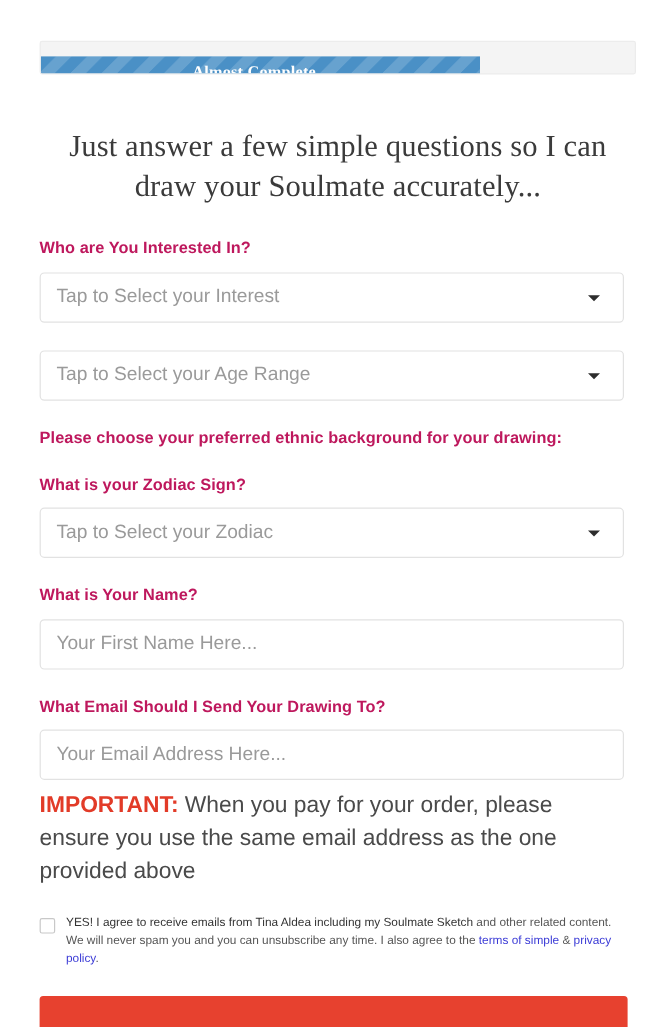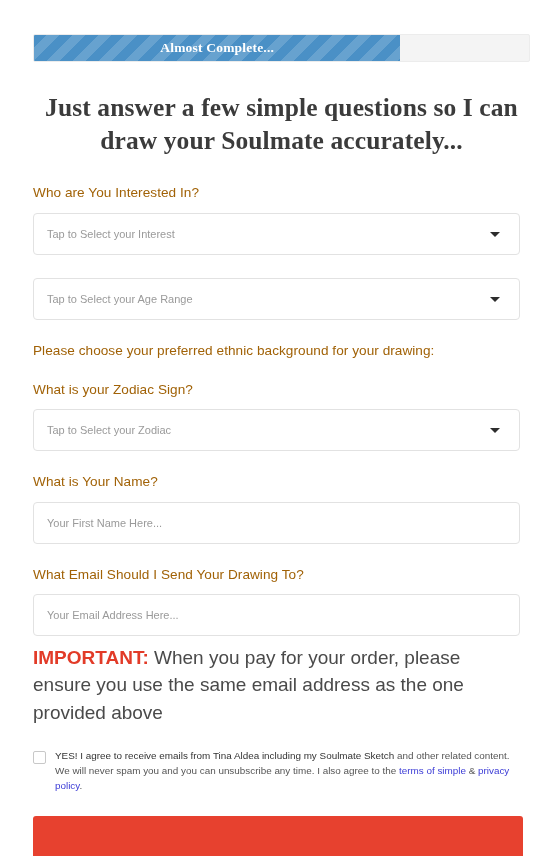--- a/index.html
+++ b/index.html
@@ -63,59 +63,59 @@
     font-family: "Liberation Serif", serif;
     font-size: 13.5px;
     font-weight: 700;
     letter-spacing: 0.2px;
     white-space: nowrap;
   }
 
   
   .headline {
     margin: 0;
-    padding-top: 30px;
+    padding-top: 44px;
     font-family: "Liberation Serif", serif;
     font-size: 25.5px;
     line-height: 1.28;
-    font-weight: 700;
+    font-weight: 400;
     color: #3b3b3b;
     text-align: center;
     letter-spacing: 0.1px;
   }
 
   
   .field {
     margin-top: 23px;
   }
   .field.first { margin-top: 28px; }
 
   .field-label {
     font-size: 13.6px;
-    font-weight: 400;
-    color: #a16207;
+    font-weight: 700;
+    color: #be185d;
     letter-spacing: 0.05px;
     margin-bottom: 11px;
     line-height: 1.2;
   }
 
   .control {
     position: relative;
     width: 487px;
     height: 42px;
     border: 1px solid #e2e2e2;
     border-radius: 4px;
     background: #ffffff;
     box-sizing: border-box;
     display: flex;
     align-items: center;
   }
   .control .placeholder {
     padding-left: 13px;
-    font-size: 11px;
+    font-size: 16px;
     color: #9a9a9a;
     font-weight: 400;
     white-space: nowrap;
   }
   .caret {
     position: absolute;
     right: 19px;
     top: 50%;
     width: 0;
     height: 0;
@@ -186,21 +186,21 @@
     padding: 0;
   }
 </style>
 </head>
 <body>
 
 <div class="page">
   <div class="content">
 
     <div class="progress-wrap" style="background-color: rgb(244, 244, 244);">
-      <div class="progress-fill" style="width: 74%; background-color: rgb(74, 144, 198);">
+      <div class="progress-fill" style="width: 74%; background-color: rgb(74, 144, 198); margin-top: 12px;">
         <span class="progress-label">Almost Complete...</span>
       </div>
     </div>
 
     <h1 class="headline">Just answer a few simple questions so I can draw your Soulmate accurately...</h1>
 
     <div class="field first">
       <div class="field-label">Who are You Interested In?</div>
       <div class="control">
         <span class="placeholder">Tap to Select your Interest</span>

